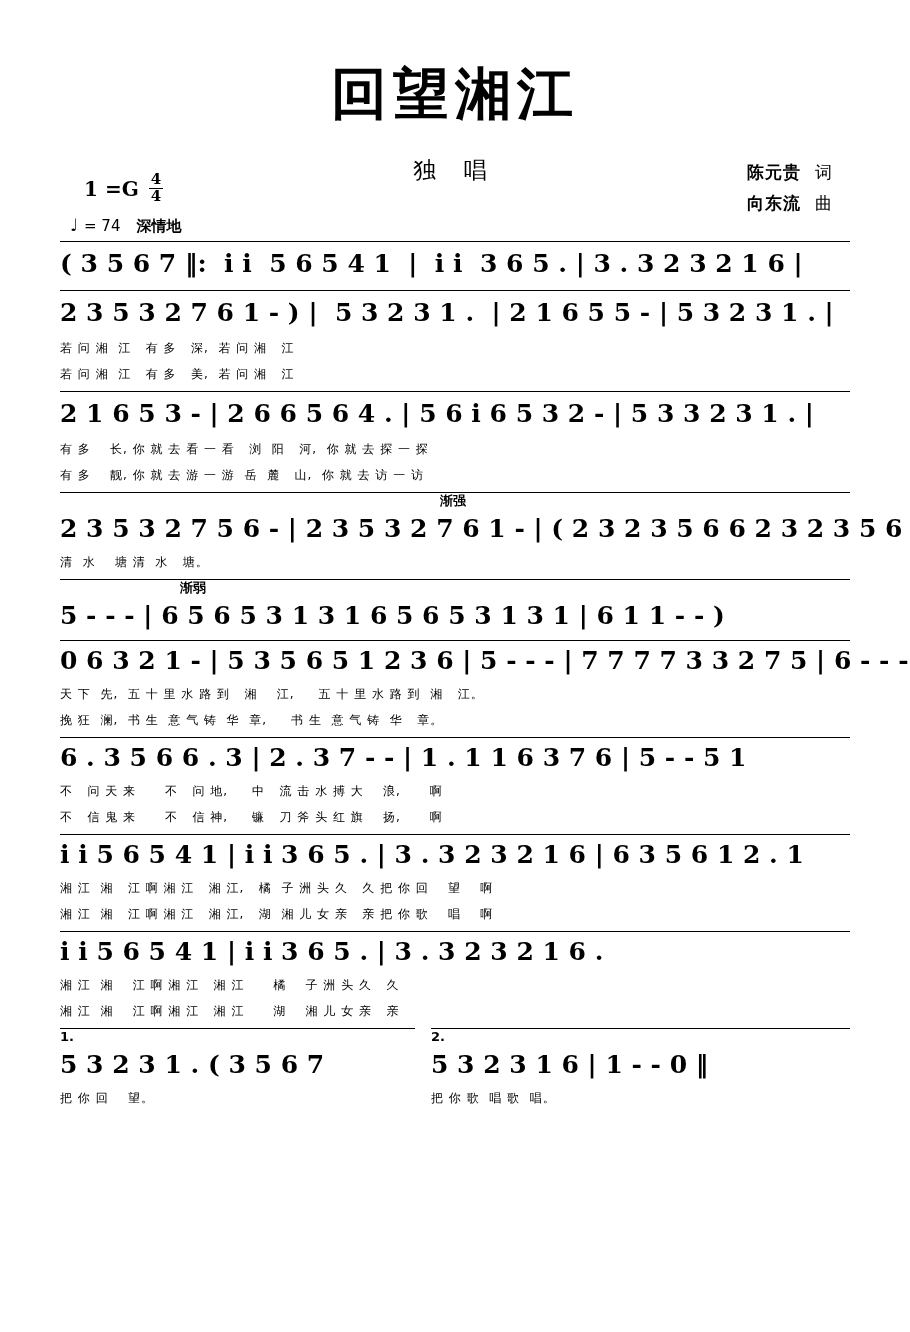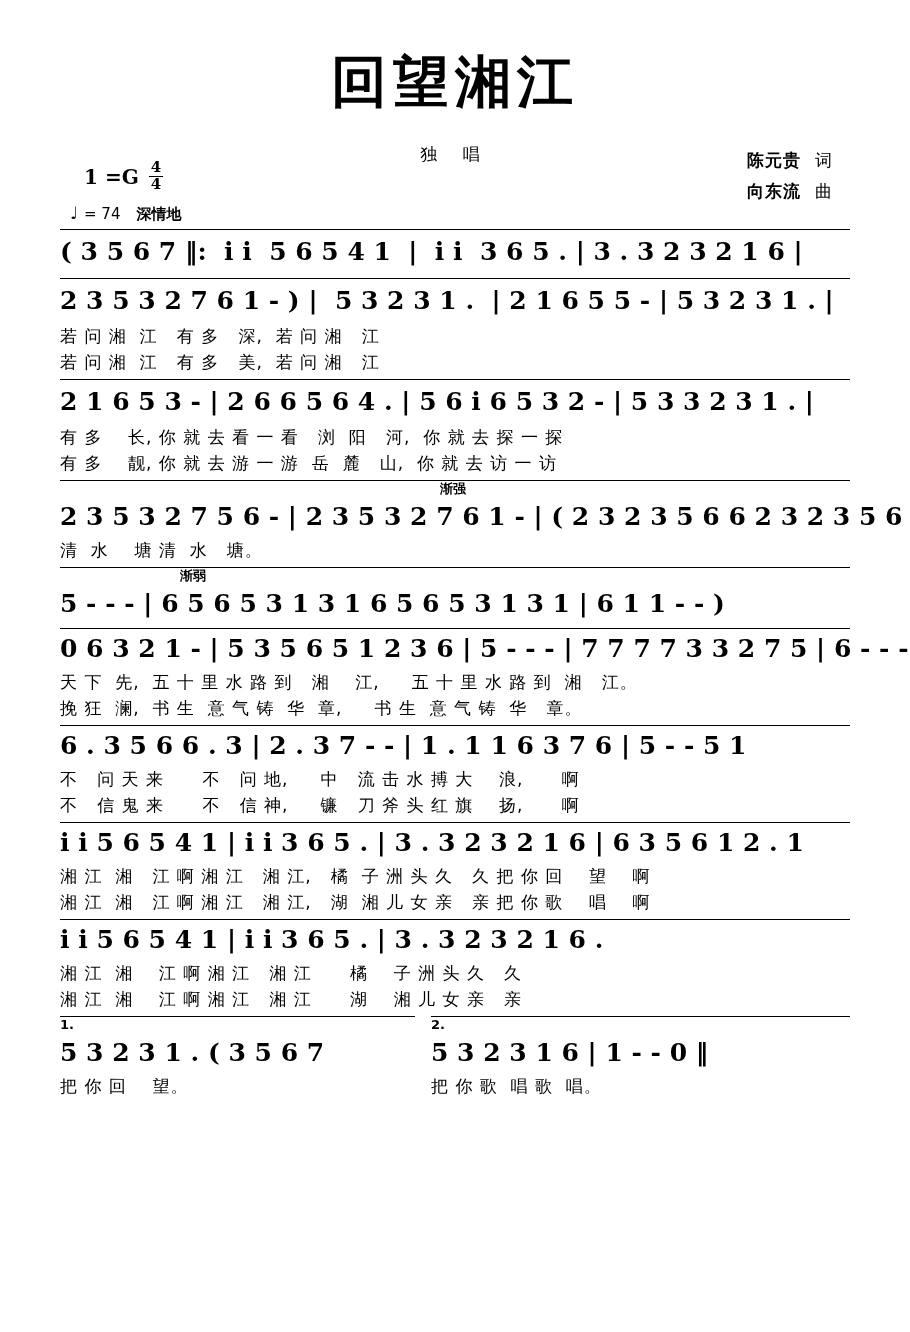--- a/index.html
+++ b/index.html
@@ -21,28 +21,28 @@
     height: 1332px;
   }
 
   
   .title {
     text-align: center;
     font-family: "DejaVu Sans", sans-serif;
     font-weight: bold;
     font-size: 56px;
     letter-spacing: 6px;
-    margin: 3px;
+    margin: 15px;
     padding-top: 48px;
     line-height: 1.1;
   }
   .subtitle {
     text-align: center;
     font-family: "DejaVu Sans", sans-serif;
-    font-size: 17px;
+    font-size: 23px;
     letter-spacing: 10px;
     margin-top: 30px;
   }
   .credits {
     position: absolute;
     right: 78px;
     top: 142px;
     font-family: "DejaVu Sans", sans-serif;
     font-size: 17px;
     line-height: 1.8;
@@ -105,21 +105,21 @@
     font-weight: bold;
     font-size: 25px;
     letter-spacing: 0px;
     white-space: pre;
     height: 44px;
     line-height: 44px;
   }
   .noterow.compact { height: 40px; line-height: 40px; }
   .lyricrow {
     font-family: "DejaVu Sans", sans-serif;
-    font-size: 17px;
+    font-size: 12px;
     letter-spacing: 1px;
     white-space: pre;
     height: 26px;
     line-height: 26px;
   }
   .marker {
     font-family: "DejaVu Sans", sans-serif;
     font-size: 13px;
     font-weight: bold;
     height: 16px;

